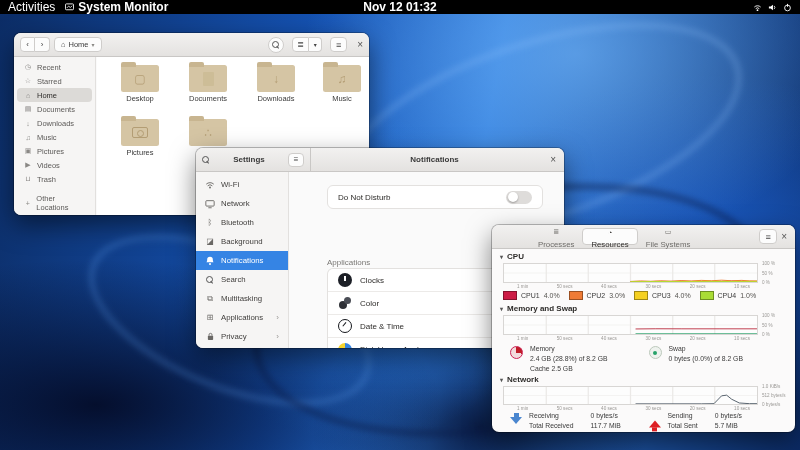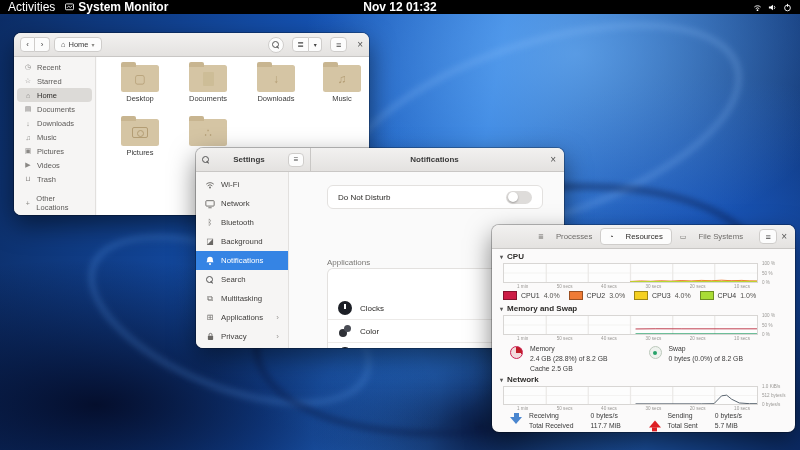--- a/index.html
+++ b/index.html
@@ -109,21 +109,21 @@
   .ico-color::before { content:""; position:absolute; left:1px; top:5px; width:8px; height:8px; border-radius:50%; background:#2f3137; }
   .ico-color::after { content:""; position:absolute; left:6px; top:1px; width:7px; height:7px; border-radius:50%; background:#4a4d55; }
   .ico-datetime { background:#fff; border:1.6px solid #16181d; position:relative; }
   .ico-datetime::after { content:""; position:absolute; left:5px; top:2px; width:1.4px; height:4.5px; background:#16181d; transform:rotate(40deg); }
   .ico-disk { background:conic-gradient(#3584e4 0 120deg, #33d17a 120deg 235deg, #f6d32d 235deg 360deg); }
 
   
   #sysmon { left:492px; top:225px; width:303px; height:207px; z-index:30; background:#fbfafa; }
   #sysmon .hbar { position:absolute; left:0; top:0; right:0; height:24px; display:flex; align-items:center; padding:0 8px; gap:4px; }
   .tabs { display:flex; margin:0 auto 0 30px; }
-  .tab { display:flex; align-items:center; gap:12px; height:17px; padding:0 8px; font-size:7.8px; color:#6e6c69; border-radius:4px; }
+  .tab { display:flex; align-items:center; gap:4px; height:17px; padding:0 8px; font-size:7.8px; color:#6e6c69; border-radius:4px;flex-direction:column; }
   .tab .tico { font-size:7px; }
   .tab.active { background:#fcfcfc; border:1px solid #cfcdcb; color:#2e2c2a; font-weight:normal; }
   #sysmon .menub { width:18px; height:15px; font-size:9px; }
 
   .section-h { position:absolute; left:8px; display:flex; align-items:center; gap:4px; font-size:8px; font-weight:bold; color:#2e2c2a; }
   .section-h .tri { font-size:6px; color:#555; }
   .chart { position:absolute; left:11px; width:255px; background:#fdfdfd; border:1px solid #d8d6d4; }
   .chart svg { position:absolute; inset:0; width:100%; height:100%; }
   .yticks { position:absolute; left:270px; width:30px; display:flex; flex-direction:column; justify-content:space-between; font-size:4.6px; color:#9a9895; }
   .xticks { position:absolute; left:11px; width:255px; display:flex; justify-content:space-between; font-size:4.6px; color:#9a9895; padding:0 8px 0 14px; }
@@ -376,21 +376,21 @@
       <div class="card" style="top:13px;">
         <div class="crow" style="height:22px;">
           <span class="clabel">Do Not Disturb</span>
           <span class="toggle off">
               <span class="knob"></span>
             </span>
         </div>
       </div>
       <div class="sect-label" style="top:86px;">Applications</div>
       <div class="card" style="top:96px;height:104px;border-bottom:none;border-radius:6px 6px 0 0;">
-        <div class="crow" style="height:23px;margin-top:28px;">
+        <div class="crow" style="height:23px;">
           <span class="appico ico-clocks"></span>
           <span class="clabel">Clocks</span>
         </div>
         <div class="crow" style="height:23px;">
           <span class="appico ico-color"></span>
           <span class="clabel">Color</span>
         </div>
         <div class="crow" style="height:23px;">
           <span class="appico ico-datetime"></span>
           <span class="clabel">Date &amp; Time</span>

